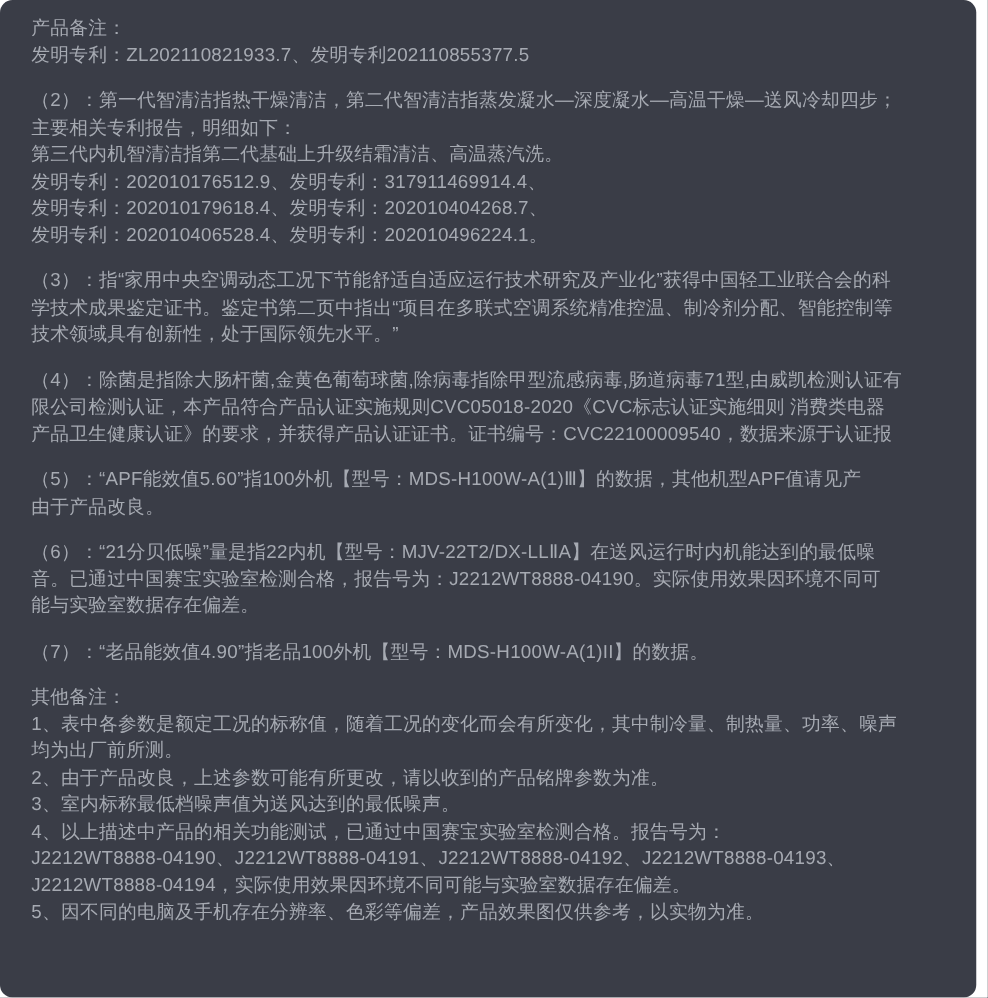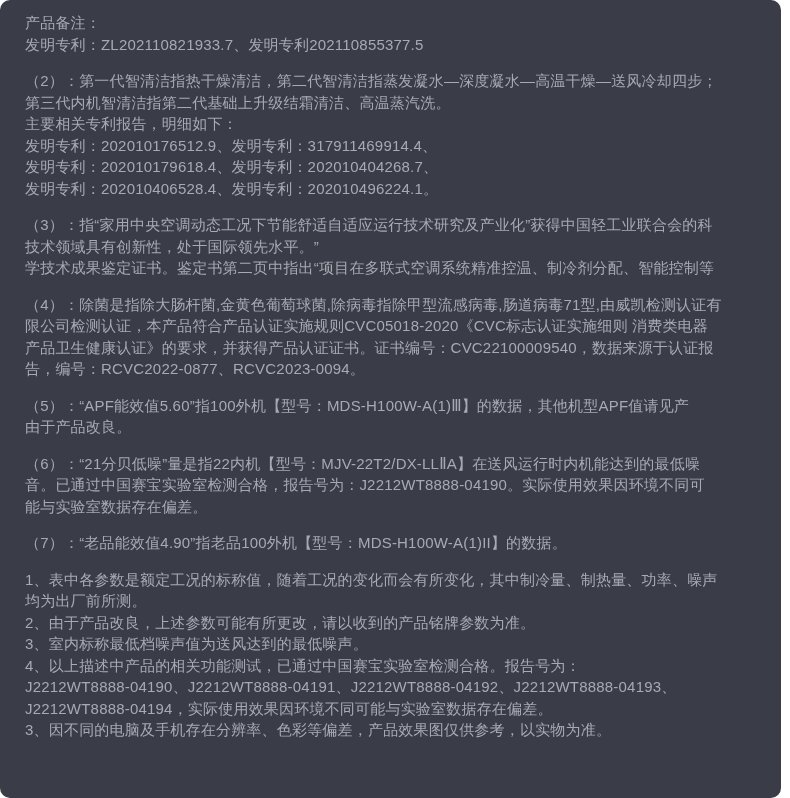--- a/index.html
+++ b/index.html
@@ -37,59 +37,59 @@
 
 <div class="page">
 
   <div class="section">
     <div class="line">产品备注：</div>
     <div class="line">发明专利：ZL202110821933.7、发明专利202110855377.5</div>
   </div>
 
   <div class="section">
     <div class="line">（2）：第一代智清洁指热干燥清洁，第二代智清洁指蒸发凝水—深度凝水—高温干燥—送风冷却四步；</div>
+    <div class="line">主要相关专利报告，明细如下：</div>
     <div class="line">第三代内机智清洁指第二代基础上升级结霜清洁、高温蒸汽洗。</div>
-    <div class="line">主要相关专利报告，明细如下：</div>
     <div class="line">发明专利：202010176512.9、发明专利：317911469914.4、</div>
     <div class="line">发明专利：202010179618.4、发明专利：202010404268.7、</div>
     <div class="line">发明专利：202010406528.4、发明专利：202010496224.1。</div>
   </div>
 
   <div class="section">
     <div class="line">（3）：指“家用中央空调动态工况下节能舒适自适应运行技术研究及产业化”获得中国轻工业联合会的科</div>
+    <div class="line">学技术成果鉴定证书。鉴定书第二页中指出“项目在多联式空调系统精准控温、制冷剂分配、智能控制等</div>
     <div class="line">技术领域具有创新性，处于国际领先水平。”</div>
-    <div class="line">学技术成果鉴定证书。鉴定书第二页中指出“项目在多联式空调系统精准控温、制冷剂分配、智能控制等</div>
   </div>
 
   <div class="section">
     <div class="line">（4）：除菌是指除大肠杆菌,金黄色葡萄球菌,除病毒指除甲型流感病毒,肠道病毒71型,由威凯检测认证有</div>
     <div class="line">限公司检测认证，本产品符合产品认证实施规则CVC05018-2020《CVC标志认证实施细则 消费类电器</div>
     <div class="line">产品卫生健康认证》的要求，并获得产品认证证书。证书编号：CVC22100009540，数据来源于认证报</div>
-    <div class="line">告，编号：RCVC2022-0877、RCVC2023-0094。</div>
   </div>
 
   <div class="section">
     <div class="line">（5）：“APF能效值5.60”指100外机【型号：MDS-H100W-A(1)Ⅲ】的数据，其他机型APF值请见产</div>
     <div class="line">由于产品改良。</div>
   </div>
 
   <div class="section">
     <div class="line">（6）：“21分贝低噪”量是指22内机【型号：MJV-22T2/DX-LLⅡA】在送风运行时内机能达到的最低噪</div>
     <div class="line">音。已通过中国赛宝实验室检测合格，报告号为：J2212WT8888-04190。实际使用效果因环境不同可</div>
     <div class="line">能与实验室数据存在偏差。</div>
   </div>
 
   <div class="section">
     <div class="line">（7）：“老品能效值4.90”指老品100外机【型号：MDS-H100W-A(1)II】的数据。</div>
   </div>
 
   <div class="section">
+    <div class="line">其他备注：</div>
     <div class="line">1、表中各参数是额定工况的标称值，随着工况的变化而会有所变化，其中制冷量、制热量、功率、噪声</div>
     <div class="line">均为出厂前所测。</div>
     <div class="line">2、由于产品改良，上述参数可能有所更改，请以收到的产品铭牌参数为准。</div>
     <div class="line">3、室内标称最低档噪声值为送风达到的最低噪声。</div>
     <div class="line">4、以上描述中产品的相关功能测试，已通过中国赛宝实验室检测合格。报告号为：</div>
     <div class="line">J2212WT8888-04190、J2212WT8888-04191、J2212WT8888-04192、J2212WT8888-04193、</div>
     <div class="line">J2212WT8888-04194，实际使用效果因环境不同可能与实验室数据存在偏差。</div>
-    <div class="line">3、因不同的电脑及手机存在分辨率、色彩等偏差，产品效果图仅供参考，以实物为准。</div>
+    <div class="line">5、因不同的电脑及手机存在分辨率、色彩等偏差，产品效果图仅供参考，以实物为准。</div>
   </div>
 
 </div>
 
 </body></html>

